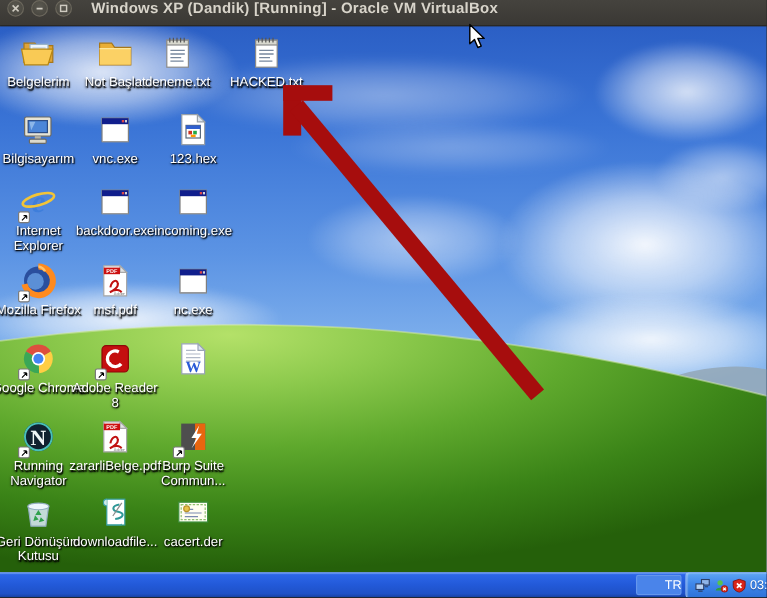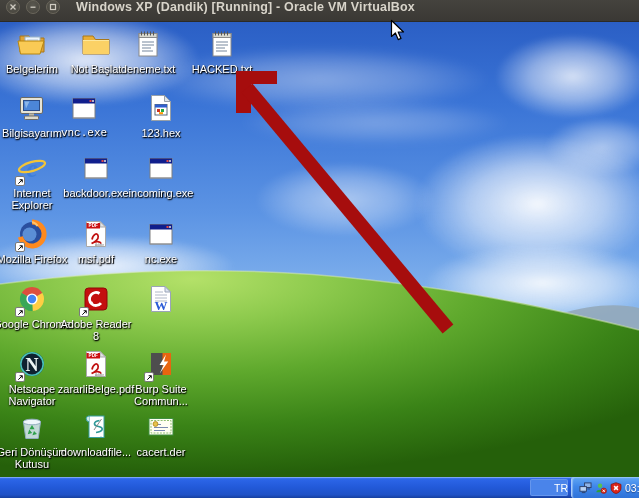--- a/index.html
+++ b/index.html
@@ -186,21 +186,21 @@
             <svg width="32" height="32" viewBox="0 0 32 32">
               <rect x="4.5" y="5.5" width="22" height="16" rx="1.5" fill="#e6e4d6" stroke="#6a6a66"></rect>
               <rect x="7.5" y="8.5" width="16" height="10" fill="#4c86d8" stroke="#2c4c86"></rect>
               <path d="M8.5 9.5 l5 0 -3.5 7" fill="#9cc2ee" opacity=".8"></path>
               <rect x="13" y="21.5" width="5" height="2.5" fill="#b8b6a8"></rect>
               <rect x="8.5" y="24" width="14" height="3.5" rx="1" fill="#dcdacc" stroke="#6a6a66"></rect>
             </svg>
           </div>
           <div class="ilbl">Bilgisayarım</div>
         </div>
-        <div class="dicon" style="left: 84px; top: 70px; font-family: Liberation Mono, monospace;">
+        <div class="dicon" style="left: 96px; top: 70px;">
           <div class="ig">
             <svg width="32" height="32" viewBox="0 0 32 32">
               <rect x="5" y="6.5" width="22" height="19.5" fill="#fff" stroke="#7e7e7e"></rect>
               <rect x="5" y="6.5" width="22" height="5" fill="#101e8c"></rect>
               <rect x="21.5" y="8" width="2" height="2" fill="#e04848"></rect>
               <rect x="24.2" y="8" width="1.6" height="2" fill="#d8d8d8"></rect>
               <path d="M5 26 h22" stroke="#9a9a9a"></path>
             </svg>
           </div>
           <div class="ilbl">vnc.exe</div>
@@ -348,21 +348,21 @@
               <circle cx="16" cy="16" r="12" fill="#0f2230"></circle>
               <circle cx="16" cy="16" r="11.2" fill="none" stroke="#49c0b8" stroke-width="1.6"></circle>
               <text x="16" y="22.5" font-size="18" font-weight="bold" fill="#eef6f6" text-anchor="middle" font-family="Liberation Serif,serif">N</text>
             </svg>
             <span class="shortcut-badge">
               <svg width="7" height="7" viewBox="0 0 8 8">
                 <path d="M1.5 6.5 L6 2 M6 2 H3 M6 2 V5" stroke="#000" stroke-width="1.1" fill="none"></path>
               </svg>
             </span>
           </div>
-          <div class="ilbl">Netscape
+          <div class="ilbl">Running
 Navigator</div>
         </div>
         <div class="dicon" style="left: 96px; top: 326px;">
           <div class="ig">
             <svg width="32" height="32" viewBox="0 0 32 32">
               <path d="M6.5 3.5 h13.5 l5.5 5.5 v19.5 h-19 Z" fill="#fff" stroke="#a8a8a8"></path>
               <path d="M20 3.5 l5.5 5.5 H20 Z" fill="#e2e2e2" stroke="#a8a8a8"></path>
               <rect x="6.5" y="5" width="13.5" height="5.5" fill="#cc1111"></rect>
               <text x="13.2" y="9.4" font-size="4.6" font-weight="bold" fill="#fff" text-anchor="middle" font-family="Liberation Sans,sans-serif">PDF</text>
               <path d="M12 21.5 c1 -5.5 5.5 -7.5 6.2 -3.2 c.6 3.2 -4 6.2 -6.6 7.2 c4.4 -3 8.6 -2 9.6 .2" stroke="#c01010" stroke-width="1.7" fill="none"></path>

